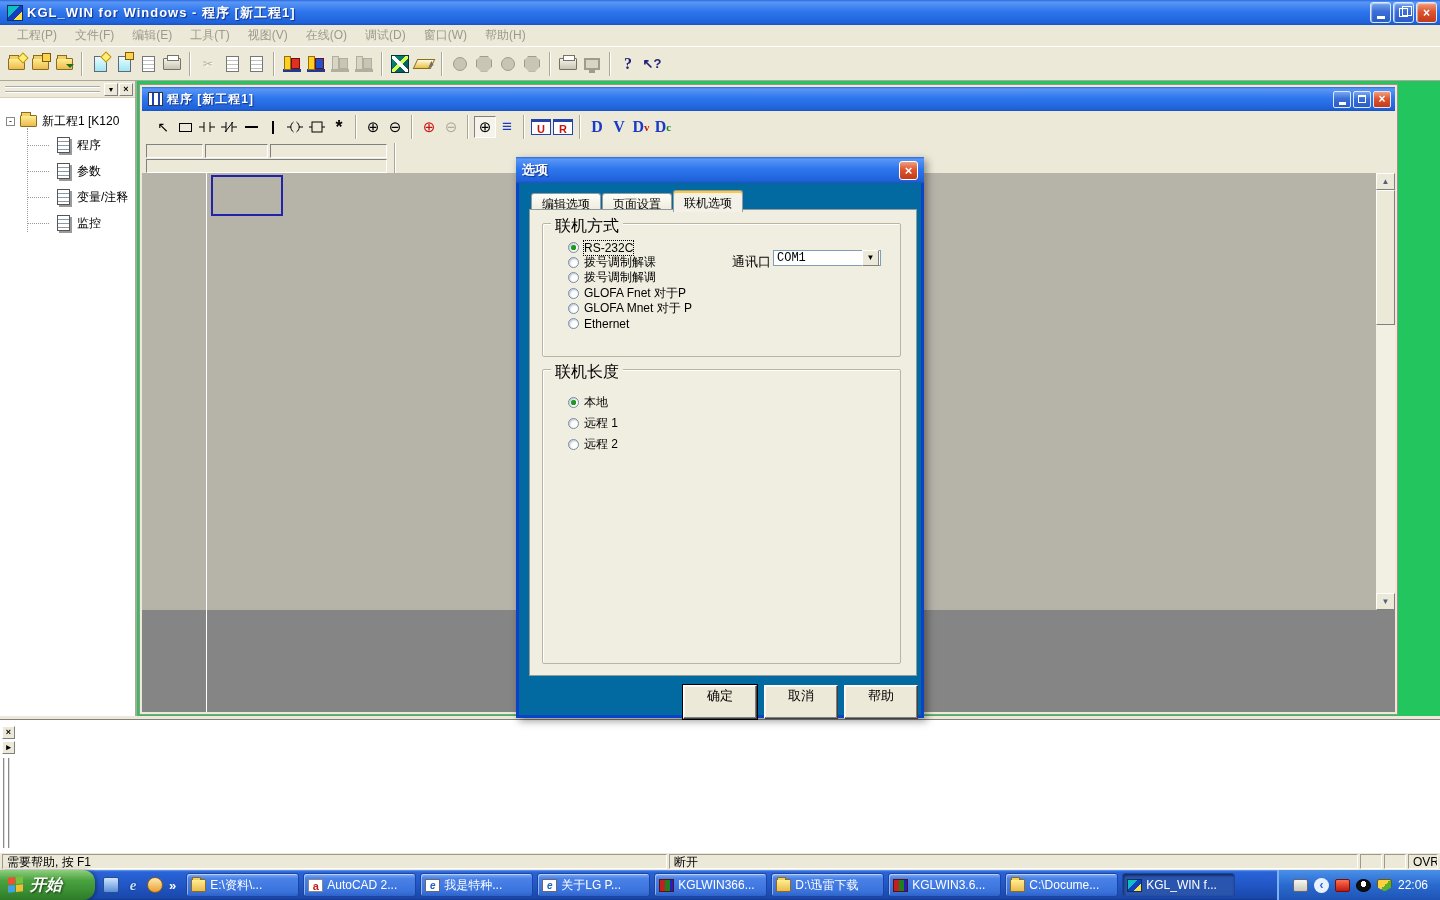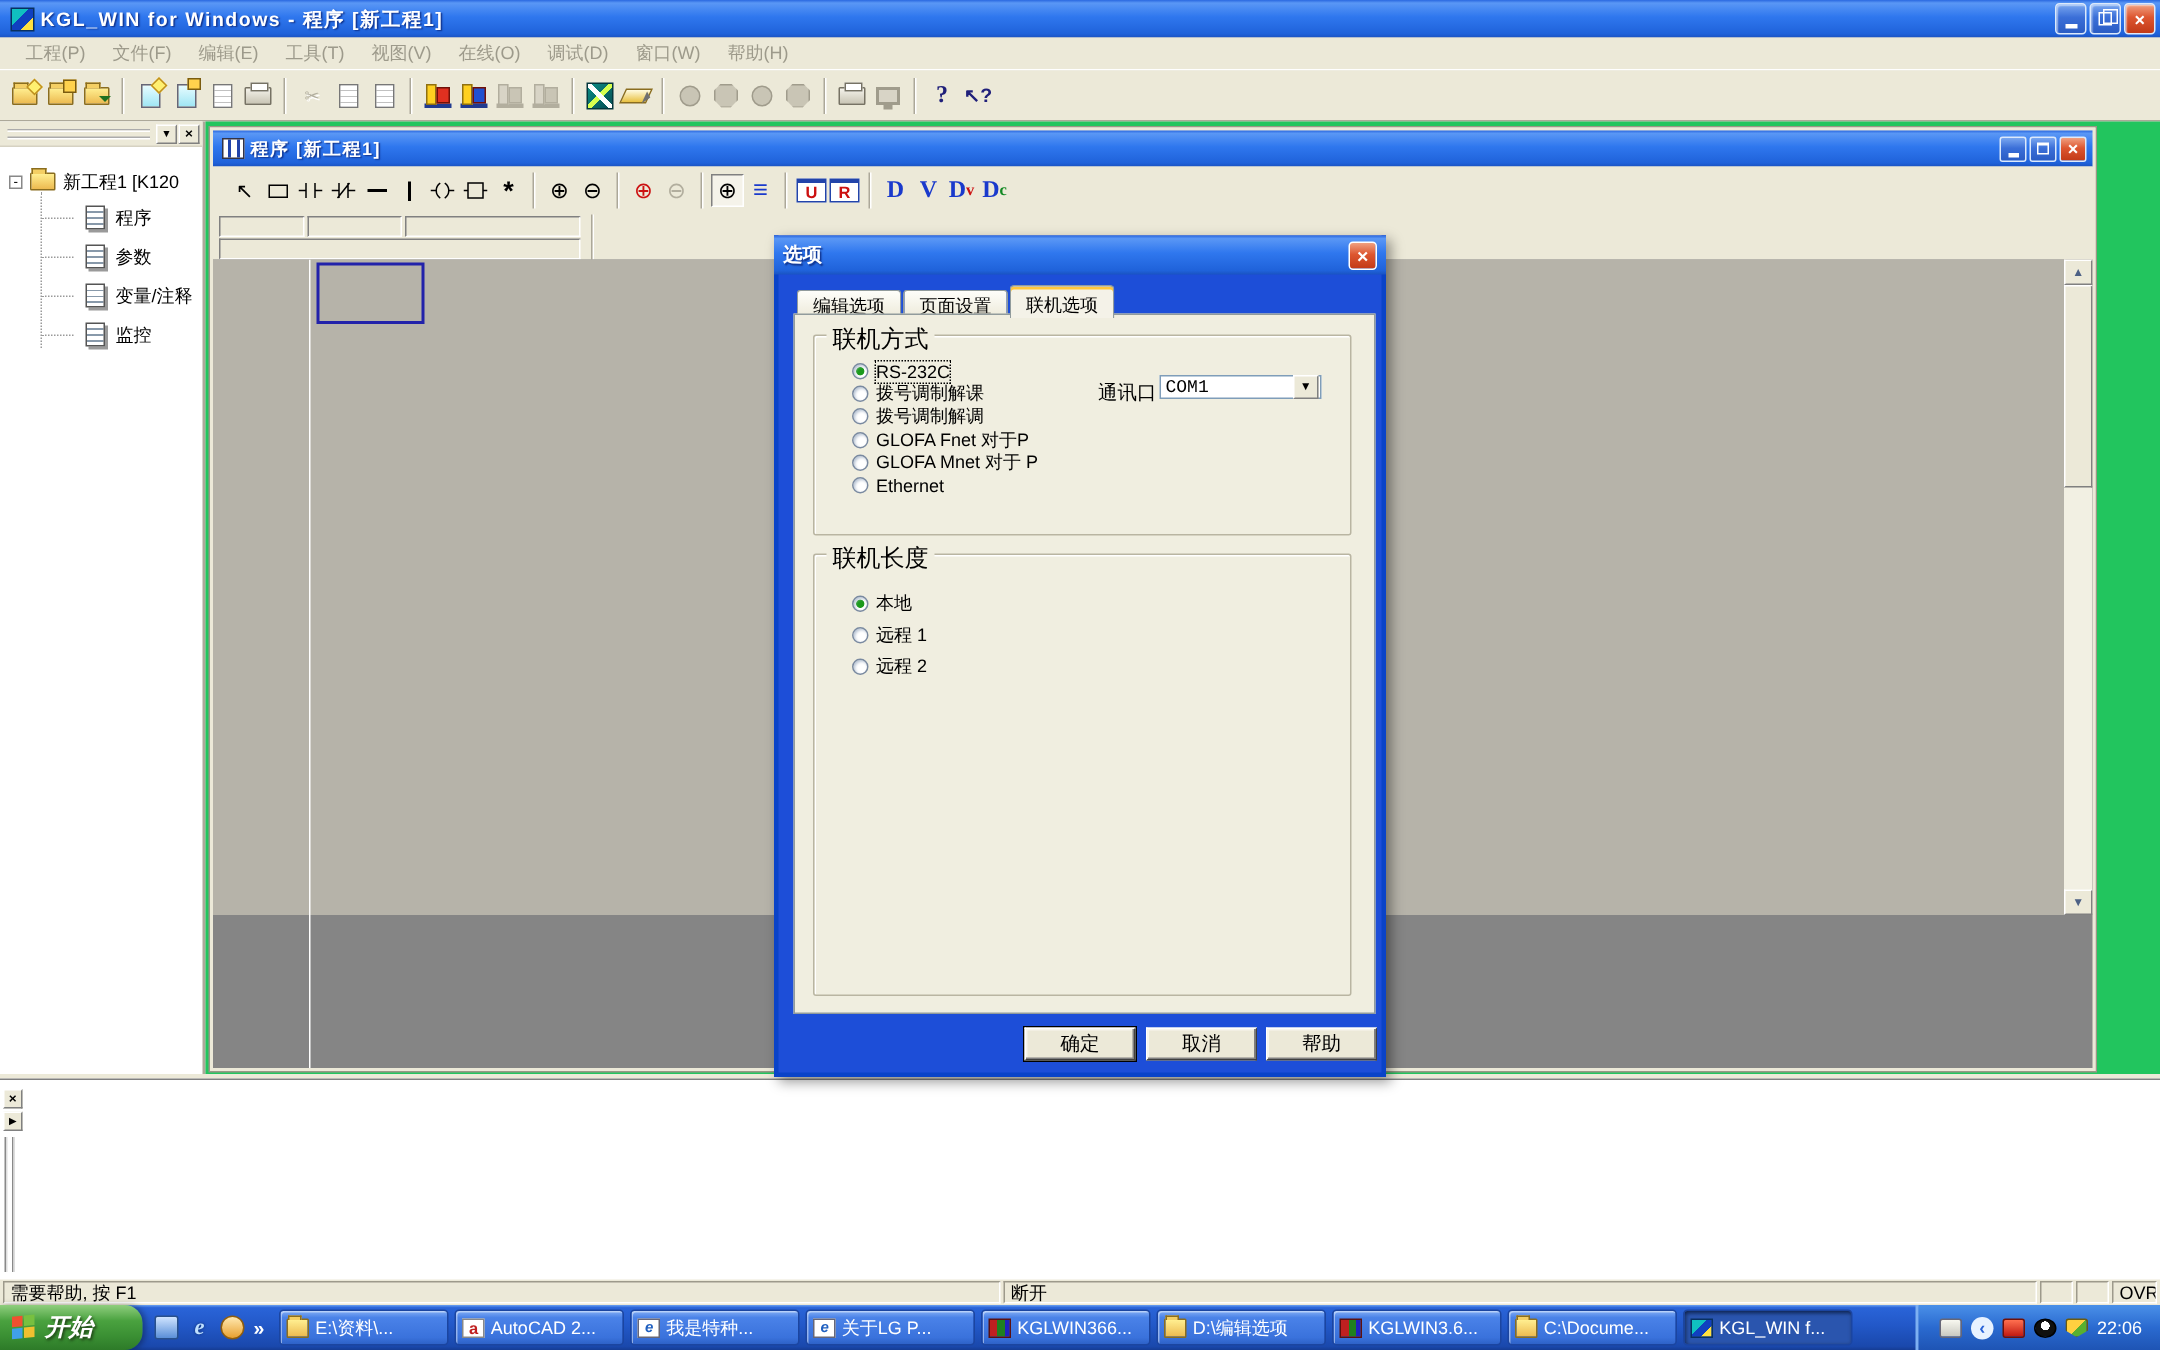--- a/index.html
+++ b/index.html
@@ -173,21 +173,21 @@
     background:linear-gradient(180deg,#4a90e8 0%,#2a6ad0 50%,#1e54b4 100%); border-left:2px solid #7db0f2; color:#fff; }
   .tray-ico { width:15px; height:13px; border-radius:2px; }
   .tr-kbd { background:linear-gradient(#f8f8f0,#c8c8c0); border:1px solid #667; }
   .tr-chev { width:15px; height:15px; border-radius:50%; background:#e8f2ff; color:#2a64d8; font-weight:bold; line-height:14px; text-align:center; }
   .tr-red { background:linear-gradient(#ff7050,#c01810); border:1px solid #701008; }
   .tr-qq { background:radial-gradient(circle at 50% 35%,#fff 0 30%,#101010 31%); border:1px solid #000; border-radius:50%; }
   .tr-shield { background:linear-gradient(135deg,#ffd040 0 50%,#58b030 50%); border:1px solid #6a5a10; clip-path:polygon(0 0,100% 0,100% 65%,50% 100%,0 65%); }
   .tray-time { font-size:12px; }
 
   
-  .dialog { position:absolute; left:516px; top:157px; width:408px; height:561px; background:#1d4ed8;
+  .dialog { position:absolute; left:516px; top:157px; width:408px; height:561px; background:#0369a1;
     border:3px solid #0a43c8; border-top:none; box-shadow:3px 3px 8px rgba(0,0,0,.4); }
   .dlg-titlebar { position:absolute; left:-3px; top:0; width:408px; height:26px;
     background:linear-gradient(180deg,#2a68e0 0%,#5a97f5 8%,#2f77ee 45%,#1f62da 90%,#1a53c2 100%);
     display:flex; align-items:center; padding:0 6px; }
   .dlg-title { color:#fff; font-weight:bold; font-size:13px; text-shadow:1px 1px 1px #10328c; }
   .dlg-close { margin-left:auto; width:19px; height:19px; border-radius:3px; border:1px solid #fff;
     background:linear-gradient(180deg,#f0a080,#dd5630 45%,#c23a18); color:#fff; font-weight:bold; font-size:13px;
     display:flex; align-items:center; justify-content:center; }
   .tabs { position:absolute; left:12px; top:33px; display:flex; align-items:flex-end; }
   .tab { height:19px; padding:2px 10px; border:1px solid #919b9c; border-bottom:none; border-radius:3px 3px 0 0;
@@ -202,21 +202,21 @@
   .rb { width:11px; height:11px; border-radius:50%; background:#fff; border:1px solid #7a8aa0;
     box-shadow:inset 1px 1px 2px #b8c4d4; flex:none; }
   .rb.sel { background:radial-gradient(circle,#1c9a1c 0 2.5px,#fff 3px); }
   .rlab { font-size:12px; white-space:nowrap; }
   .rlab.focus { outline:1px dotted #000; }
   .combo-label { position:absolute; font-size:13px; }
   .combo { position:absolute; width:108px; height:16px; background:#fff; border:1px solid #7f9db9; display:flex; align-items:center; }
   .combo-val { flex:1; padding-left:3px; font-size:12px; font-family:"Liberation Mono",monospace; }
   .combo-btn { width:17px; height:16px; margin-right:1px; background:#ECE9D8; border:1px solid; border-color:#fff #808080 #808080 #fff;
     font-size:8px; color:#000; text-align:center; line-height:14px; }
-  .dlg-btn { position:absolute; width:74px; height:22px; background:#ECE9D8; border:1px solid; border-color:#fff #404040 #404040 #fff;
+  .dlg-btn { position:absolute; width:74px; height:34px; background:#ECE9D8; border:1px solid; border-color:#fff #404040 #404040 #fff;
     box-shadow:inset -1px -1px 0 #808080, inset 1px 1px 0 #f8f6ee; text-align:center; line-height:20px; font-size:13px; }
   .dlg-btn.default { box-shadow:0 0 0 1px #000, inset -1px -1px 0 #808080, inset 1px 1px 0 #f8f6ee; }
 </style>
 </head>
 <body>
 
 <div id="screen">
 
   <header class="titlebar">
     <span class="app-ico"></span>
@@ -531,21 +531,21 @@
     <div class="task">
       <span class="ti ti-page">e</span>
       <span class="tl">关于LG  P...</span>
     </div>
     <div class="task">
       <span class="ti ti-rar"></span>
       <span class="tl">KGLWIN366...</span>
     </div>
     <div class="task">
       <span class="ti ti-folder"></span>
-      <span class="tl">D:\编辑选项</span>
+      <span class="tl">D:\迅雷下载</span>
     </div>
     <div class="task">
       <span class="ti ti-rar"></span>
       <span class="tl">KGLWIN3.6...</span>
     </div>
     <div class="task">
       <span class="ti ti-folder"></span>
       <span class="tl">C:\Docume...</span>
     </div>
     <div class="task active">

